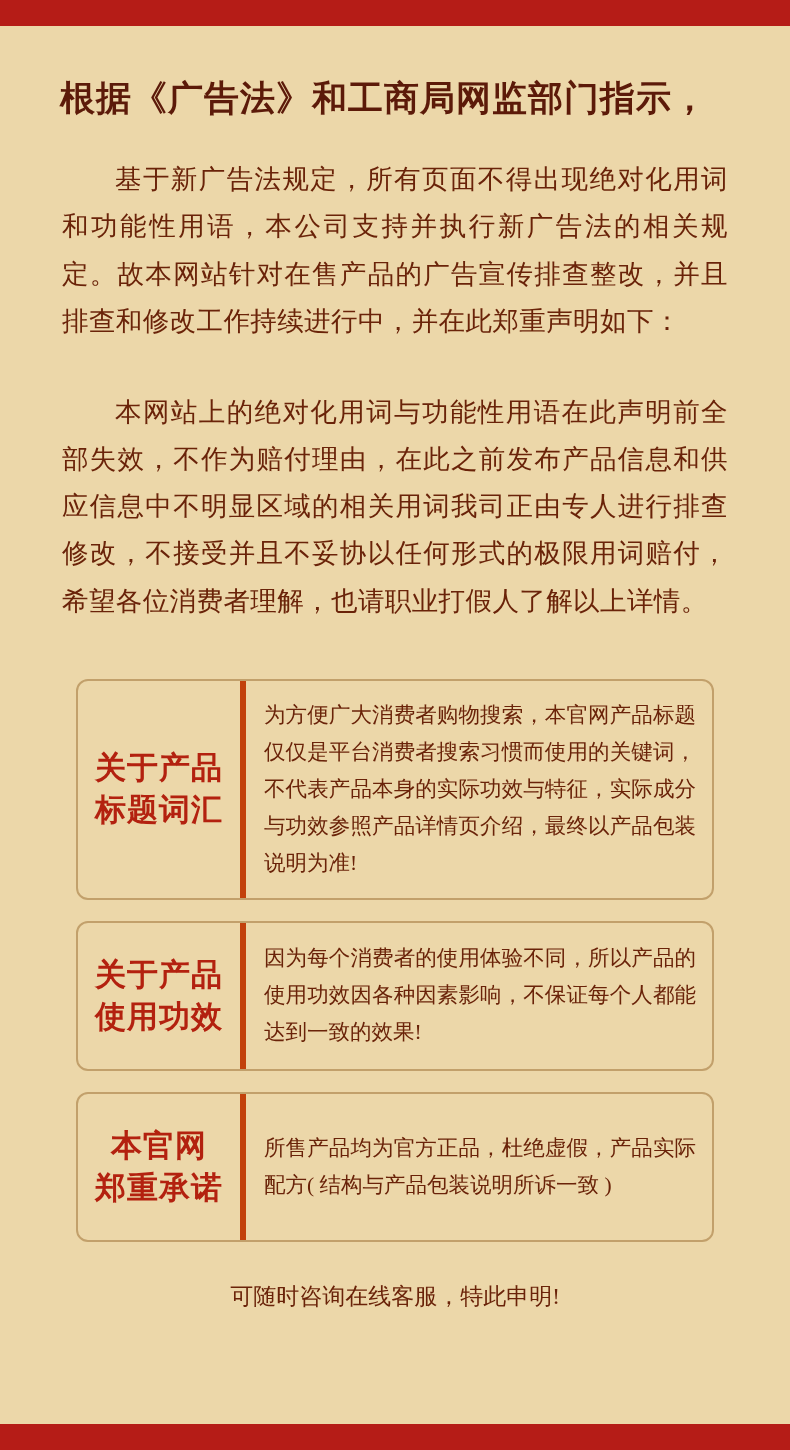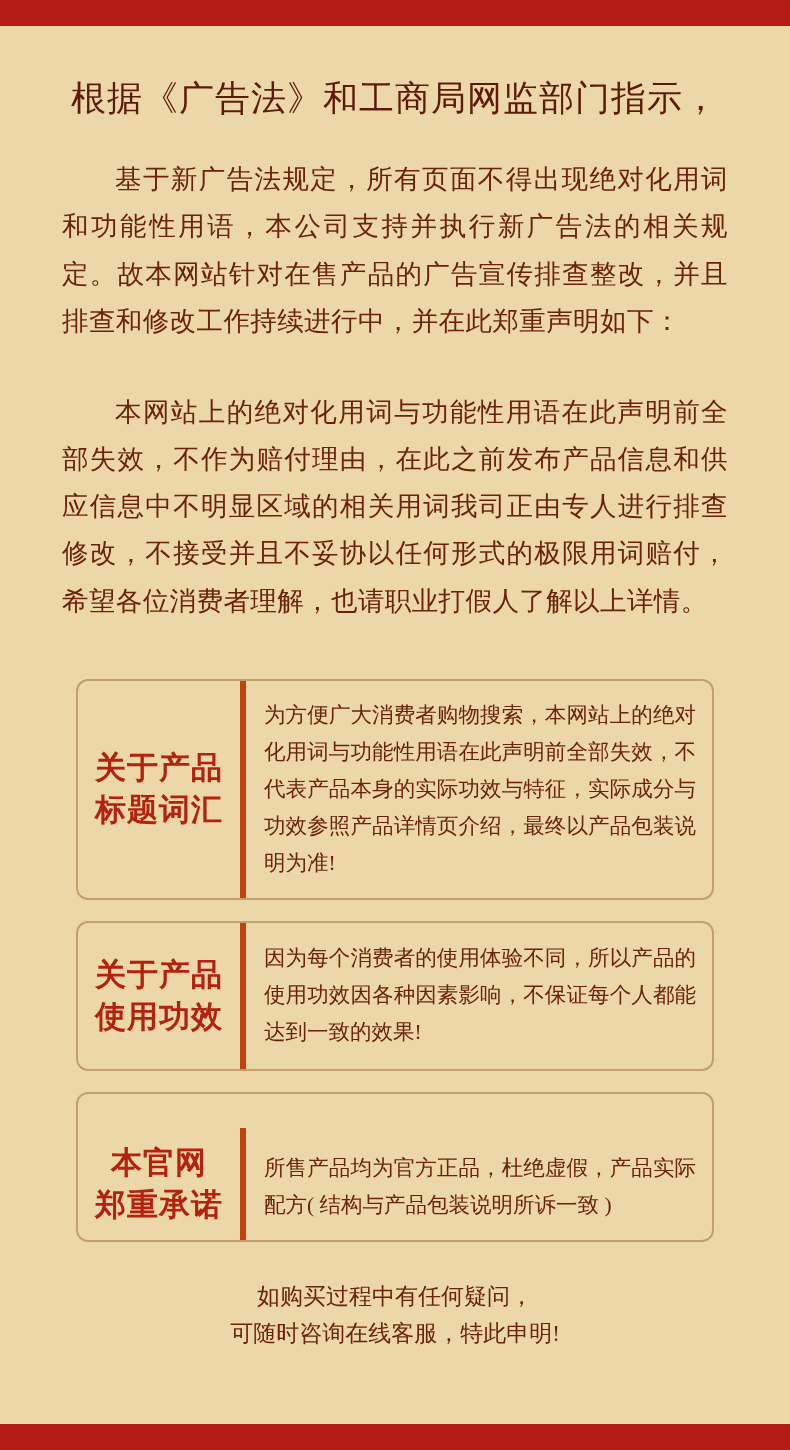--- a/index.html
+++ b/index.html
@@ -42,23 +42,22 @@
     left: 0;
     width: 790px;
     height: 1398px;
     background: #ecd7a9;
     box-sizing: border-box;
     padding: 0;
   }
   .headline {
     margin: 0;
     padding: 46px 60px 0 60px;
-    text-align: center;
     color: #5c1a09;
-    font-weight: normal;
+    font-weight: bold;
     font-size: 35px;
     line-height: 1.55;
     letter-spacing: 1px;
   }
   .headline .line {
     display: block;
     white-space: nowrap;
   }
   .body-block {
     padding: 0 62px;
@@ -86,21 +85,20 @@
     border: 2px solid #c2a06b;
     border-radius: 12px;
     display: flex;
     align-items: stretch;
     margin-bottom: 21px;
     box-sizing: border-box;
     min-height: 120px;
   }
   .card:last-child {
     margin-bottom: 0;
-    align-items: flex-end;
   }
   .card-title {
     flex: 0 0 168px;
     display: flex;
     flex-direction: column;
     align-items: center;
     justify-content: center;
     color: #b3210f;
     font-weight: bold;
     font-size: 31px;
@@ -160,21 +158,21 @@
       <p class="second">本网站上的绝对化用词与功能性用语在此声明前全部失效，不作为赔付理由，在此之前发布产品信息和供应信息中不明显区域的相关用词我司正由专人进行排查修改，不接受并且不妥协以任何形式的极限用词赔付，希望各位消费者理解，也请职业打假人了解以上详情。</p>
     </div>
 
     <div class="cards">
 
       <div class="card tall">
         <div class="card-title">
           <span class="t-line">关于产品</span>
           <span class="t-line">标题词汇</span>
         </div>
-        <div class="card-body">为方便广大消费者购物搜索，本网站上的绝对化用词与功能性用语在此声明前全部失效，不代表产品本身的实际功效与特征，实际成分与功效参照产品详情页介绍，最终以产品包装说明为准!</div>
+        <div class="card-body">为方便广大消费者购物搜索，本官网产品标题仅仅是平台消费者搜索习惯而使用的关键词，不代表产品本身的实际功效与特征，实际成分与功效参照产品详情页介绍，最终以产品包装说明为准!</div>
       </div>
 
       <div class="card mid">
         <div class="card-title">
           <span class="t-line">关于产品</span>
           <span class="t-line">使用功效</span>
         </div>
         <div class="card-body">因为每个消费者的使用体验不同，所以产品的使用功效因各种因素影响，不保证每个人都能达到一致的效果!</div>
       </div>
 
@@ -182,21 +180,20 @@
         <div class="card-title">
           <span class="t-line">本官网</span>
           <span class="t-line">郑重承诺</span>
         </div>
         <div class="card-body">所售产品均为官方正品，杜绝虚假，产品实际配方( 结构与产品包装说明所诉一致 )</div>
       </div>
 
     </div>
 
     <div class="footer-note">
-      <span class="f-line">如购买过程中有任何疑问，</span>
       <span class="f-line">可随时咨询在线客服，特此申明!</span>
     </div>
 
   </div>
 
   <div class="bottom-band"></div>
 
 </div>
 
 </body></html>

